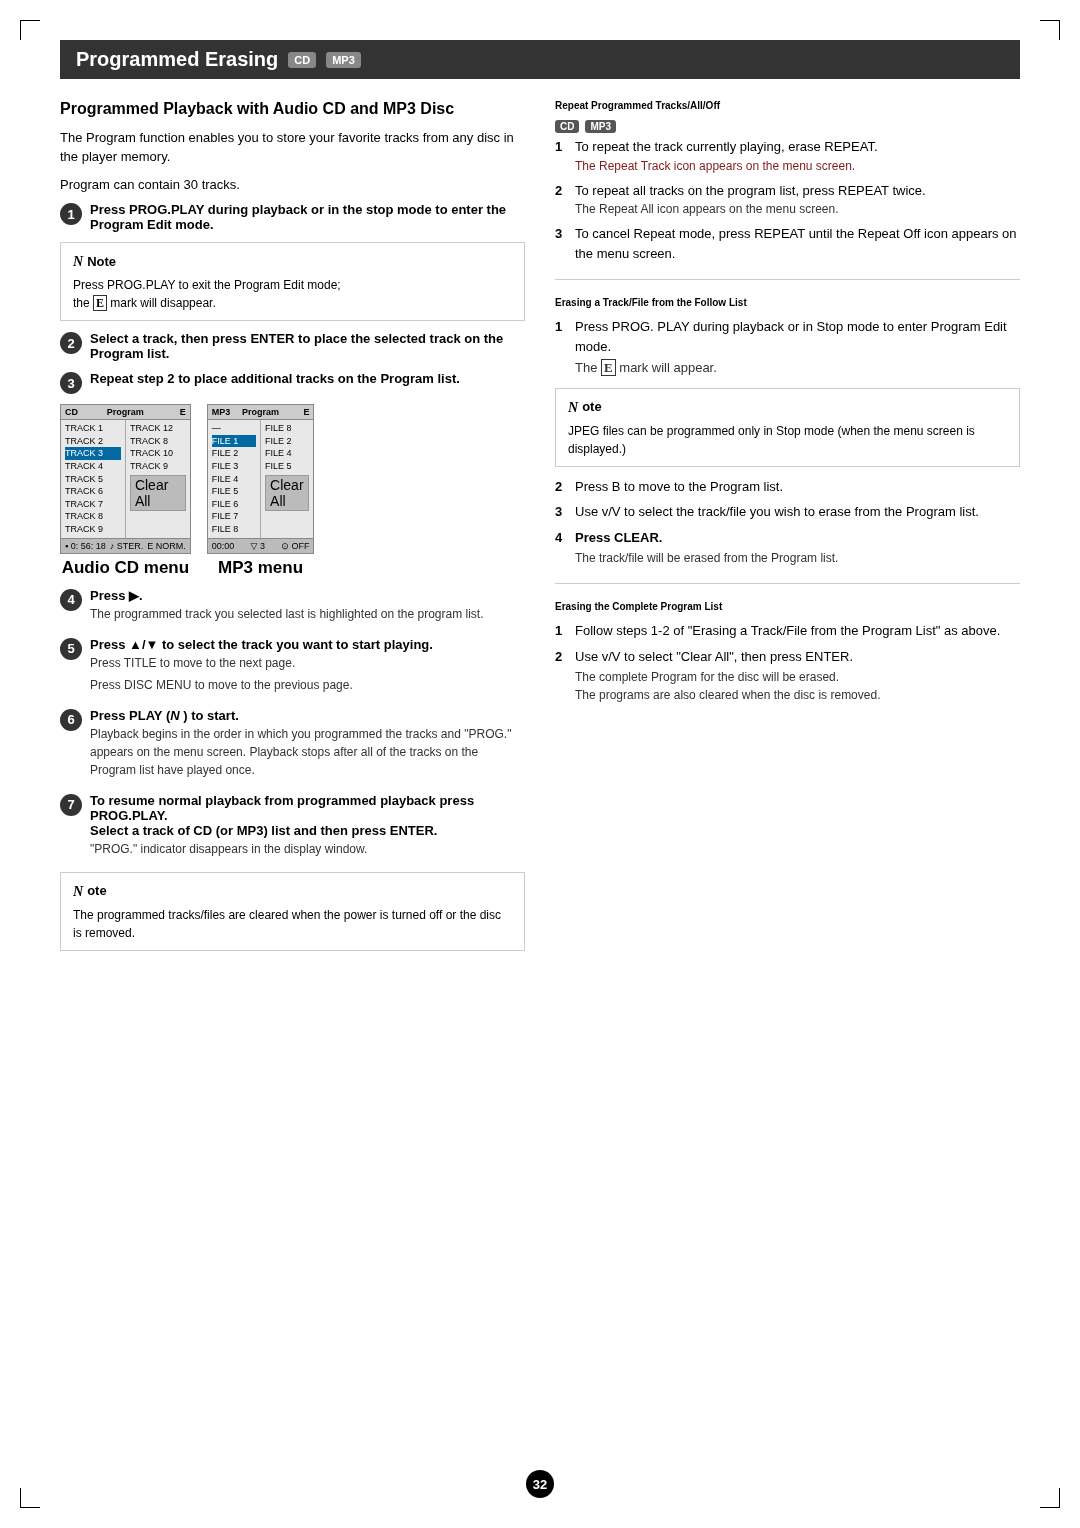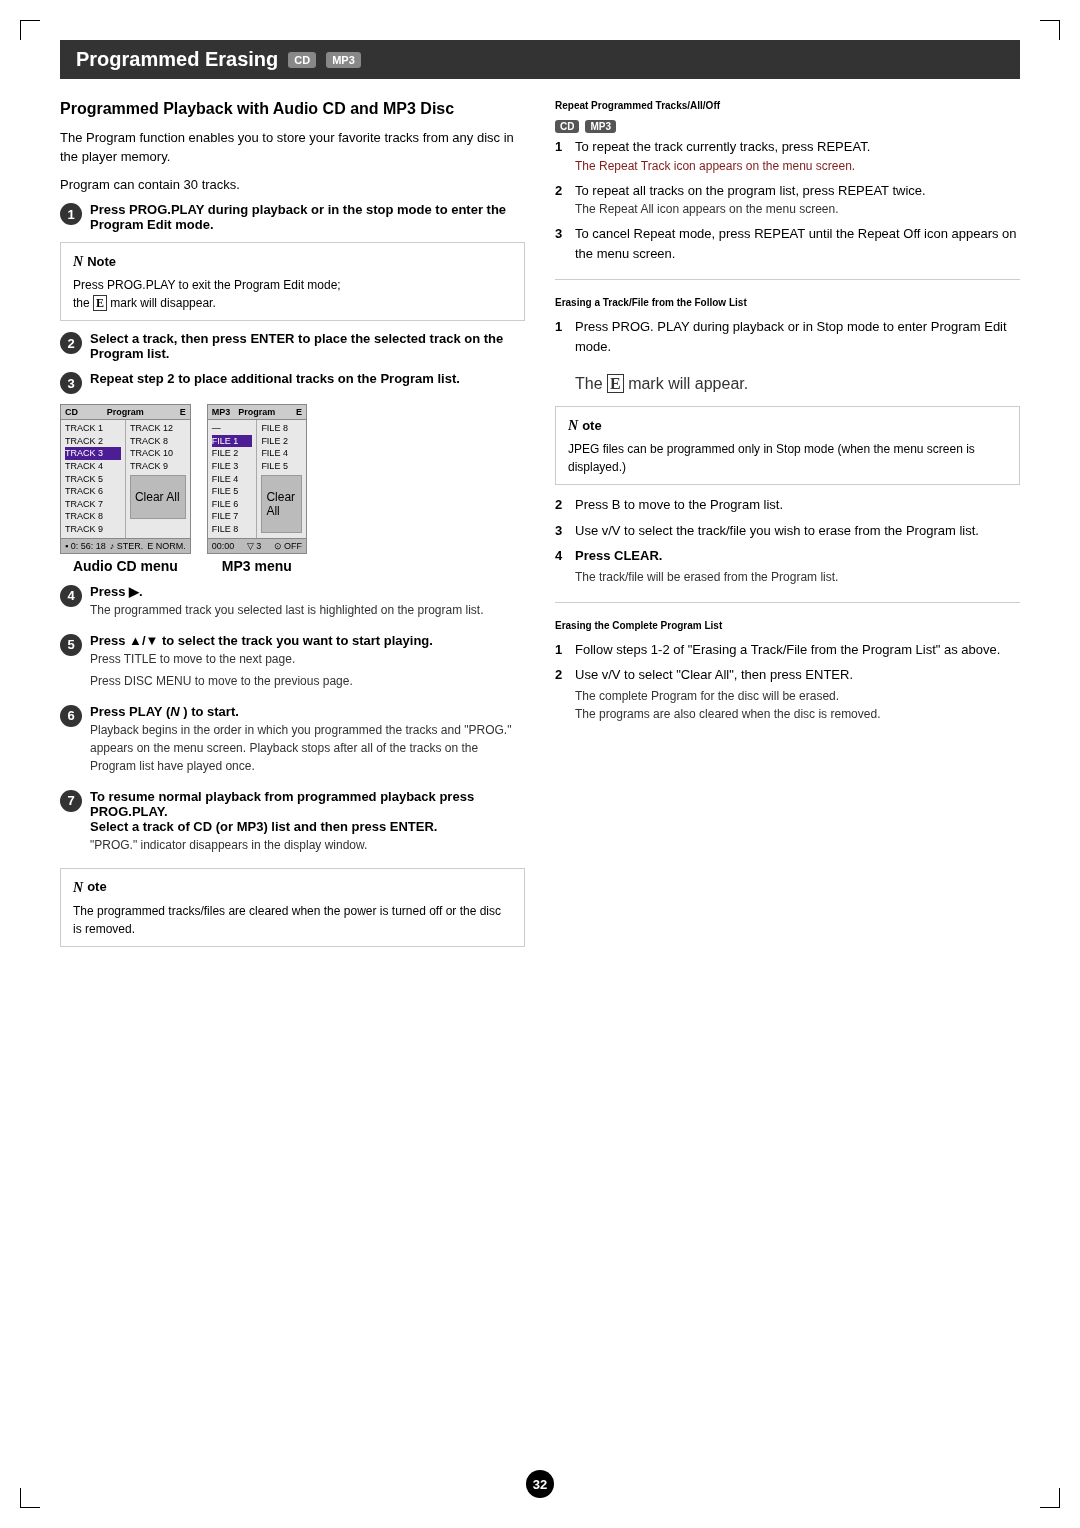--- a/index.html
+++ b/index.html
@@ -193,37 +193,37 @@
 
     .menu-col:last-child { border-right: none; }
 
     .menu-row {
       font-size: 9px;
       line-height: 1.4;
       white-space: nowrap;
     }
 
     .menu-row.highlighted {
-      background: #4c1d95;
+      background: #0369a1;
       color: #fff;
     }
 
     .menu-footer {
       background: #bbb;
       border-top: 1px solid #888;
       padding: 2px 4px;
       font-size: 9px;
       display: flex;
       gap: 4px;
       justify-content: space-between;
     }
 
     .menu-label {
       text-align: center;
-      font-size: 14px;
+      font-size: 17px;
       font-weight: bold;
       margin-top: 4px;
     }
 
     .num-circle-lg {
       min-width: 22px;
       height: 22px;
       background: #333;
       color: #fff;
       font-size: 13px;
@@ -286,24 +286,24 @@
       margin-bottom: 4px;
     }
 
     .divider {
       border: none;
       border-top: 1px solid #ccc;
       margin: 16px 0;
     }
 
     .clear-all-btn {
-      font-size: 12px;
+      font-size: 14px;
       background: #bbb;
       border: 1px solid #999;
-      padding: 14px 4px;
+      padding: 1px 4px;
       margin-top: 2px;
     }
   </style>
 </head>
 <body>
 
 <div class="page-container">
 
   <div class="corner-mark corner-tl"></div>
   <div class="corner-mark corner-tr"></div>
@@ -479,21 +479,21 @@
       <div class="section-title-sm">Repeat Programmed Tracks/All/Off</div>
       <div class="badges-row">
         <span class="badge-inline">CD</span>
         <span class="badge-inline">MP3</span>
       </div>
 
       <div class="numbered-list">
         <div class="numbered-item">
           <span class="n-num">1</span>
           <div class="n-content">
-            <span>To repeat the track currently tracks, press REPEAT.</span>
+            <span>To repeat the track currently playing, erase REPEAT.</span>
             <div style="font-size:12px;color:#7f1d1d;">The Repeat Track icon appears on the menu screen.</div>
           </div>
         </div>
         <div class="numbered-item">
           <span class="n-num">2</span>
           <div class="n-content">
             <span>To repeat all tracks on the program list, press REPEAT twice.</span>
             <div style="font-size:12px;color:#333;">The Repeat All icon appears on the menu screen.</div>
           </div>
         </div>
@@ -507,21 +507,21 @@
 
       <hr class="divider">
 
       <div class="section-title-sm">Erasing a Track/File from the Follow List</div>
 
       <div class="numbered-list">
         <div class="numbered-item">
           <span class="n-num">1</span>
           <div class="n-content">
             <span>Press PROG. PLAY during playback or in Stop mode to enter Program Edit mode.</span>
-            <div style="font-size:16px;color:#333;margin-top:16px;">The <span style="font-family:serif;font-weight:bold;border:1px solid #333;padding:0 2px;">E</span> mark will appear.</div>
+            <div style="font-size:13px;color:#333;margin-top:2px;">The <span style="font-family:serif;font-weight:bold;border:1px solid #333;padding:0 2px;">E</span> mark will appear.</div>
           </div>
         </div>
       </div>
 
       <div class="note-box">
         <div class="note-title">
           <span class="note-icon">N</span>
           <span>ote</span>
         </div>
         <div>JPEG files can be programmed only in Stop mode (when the menu screen is displayed.)</div>

